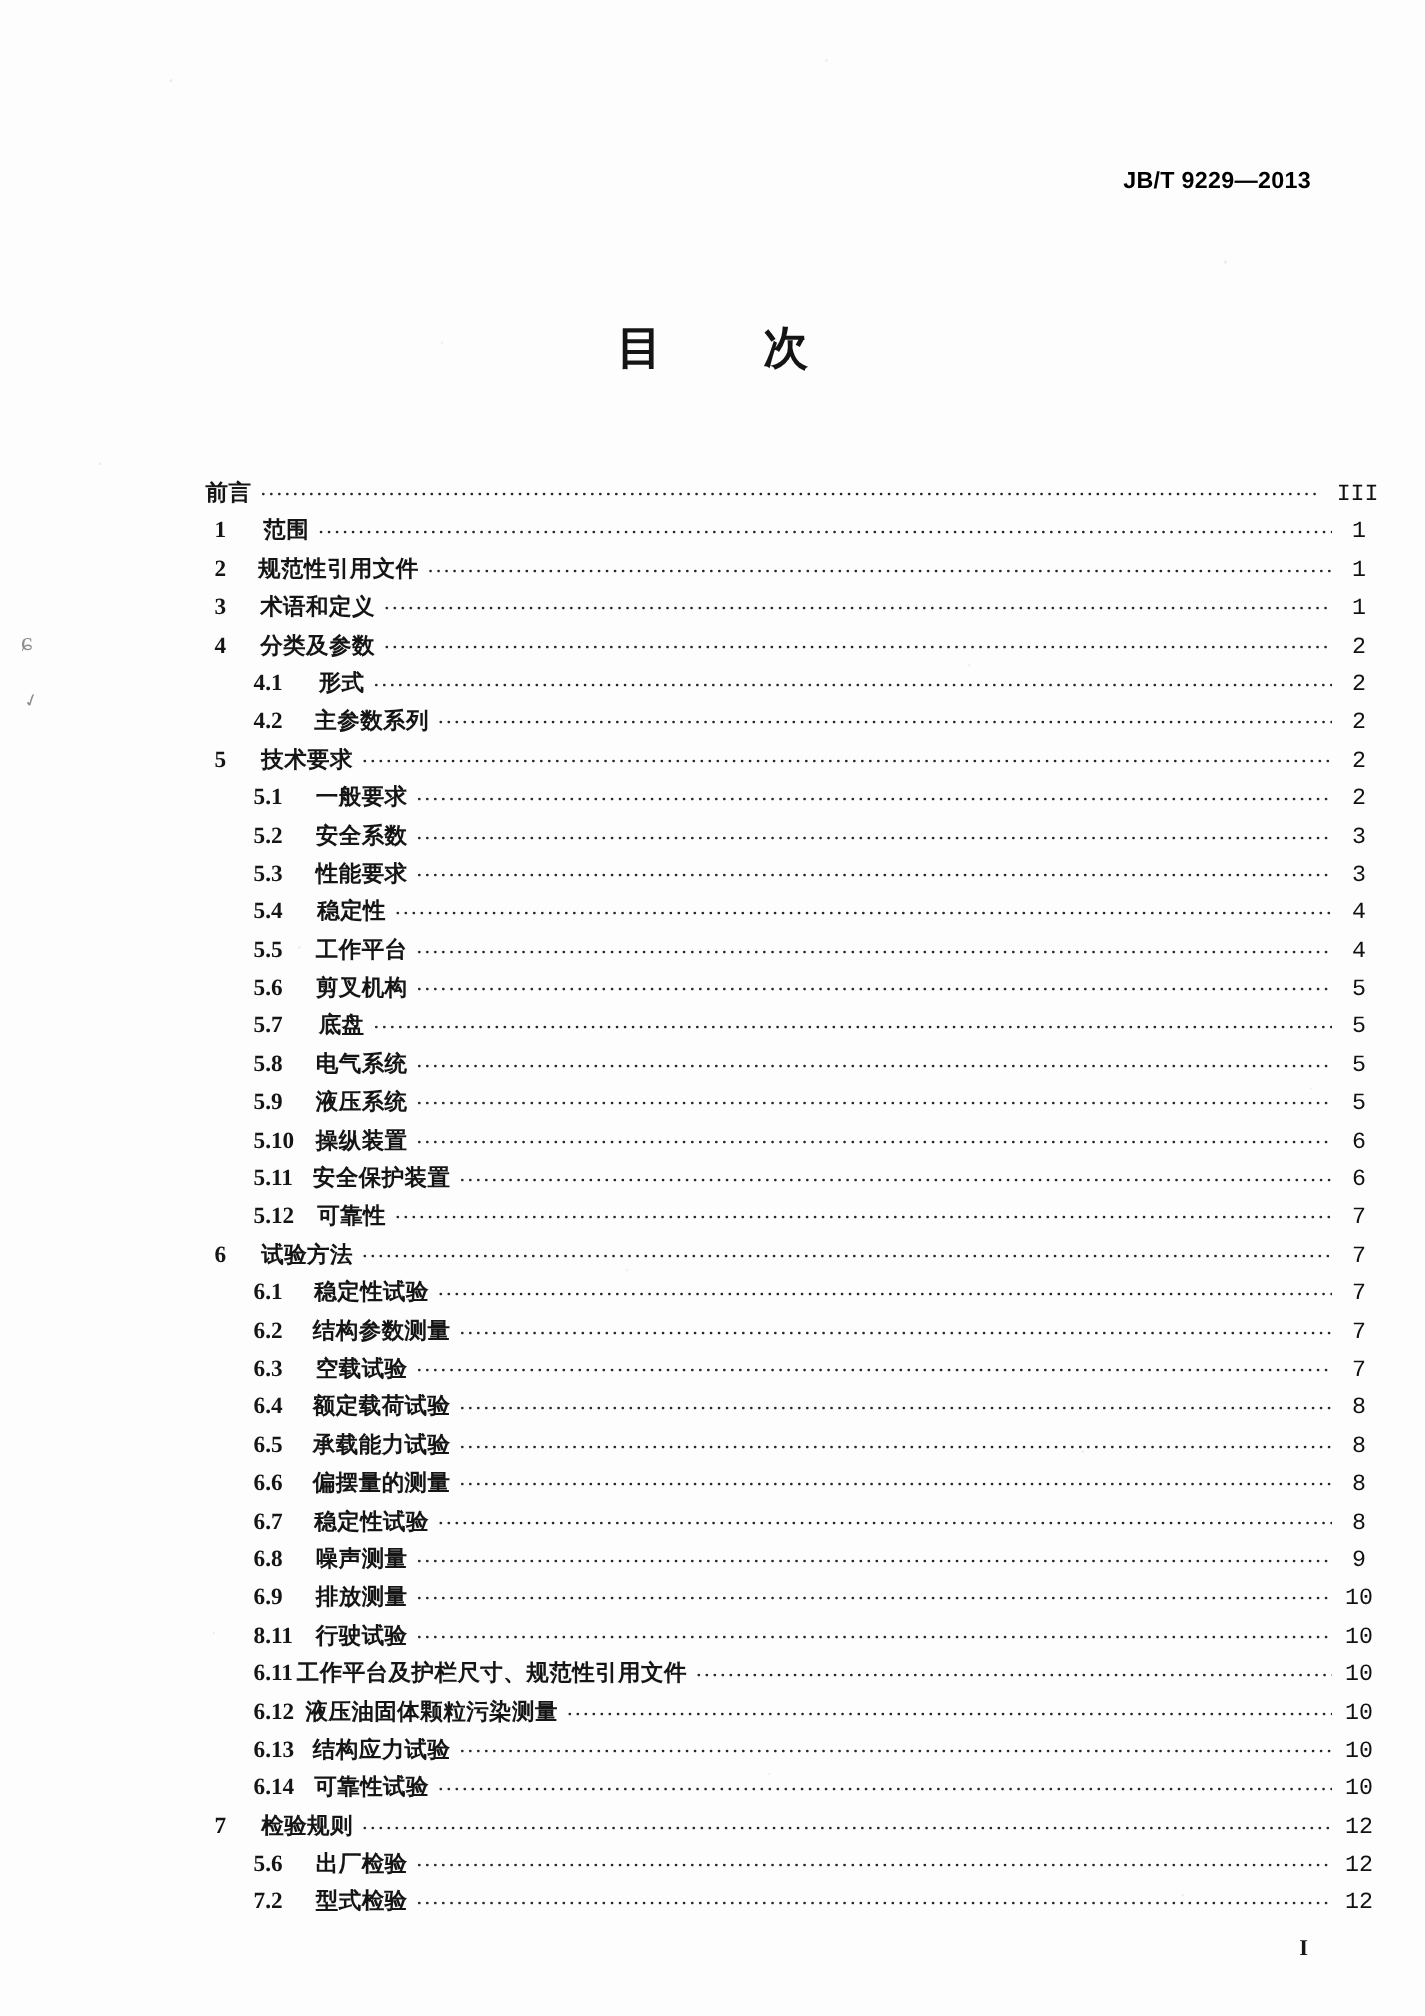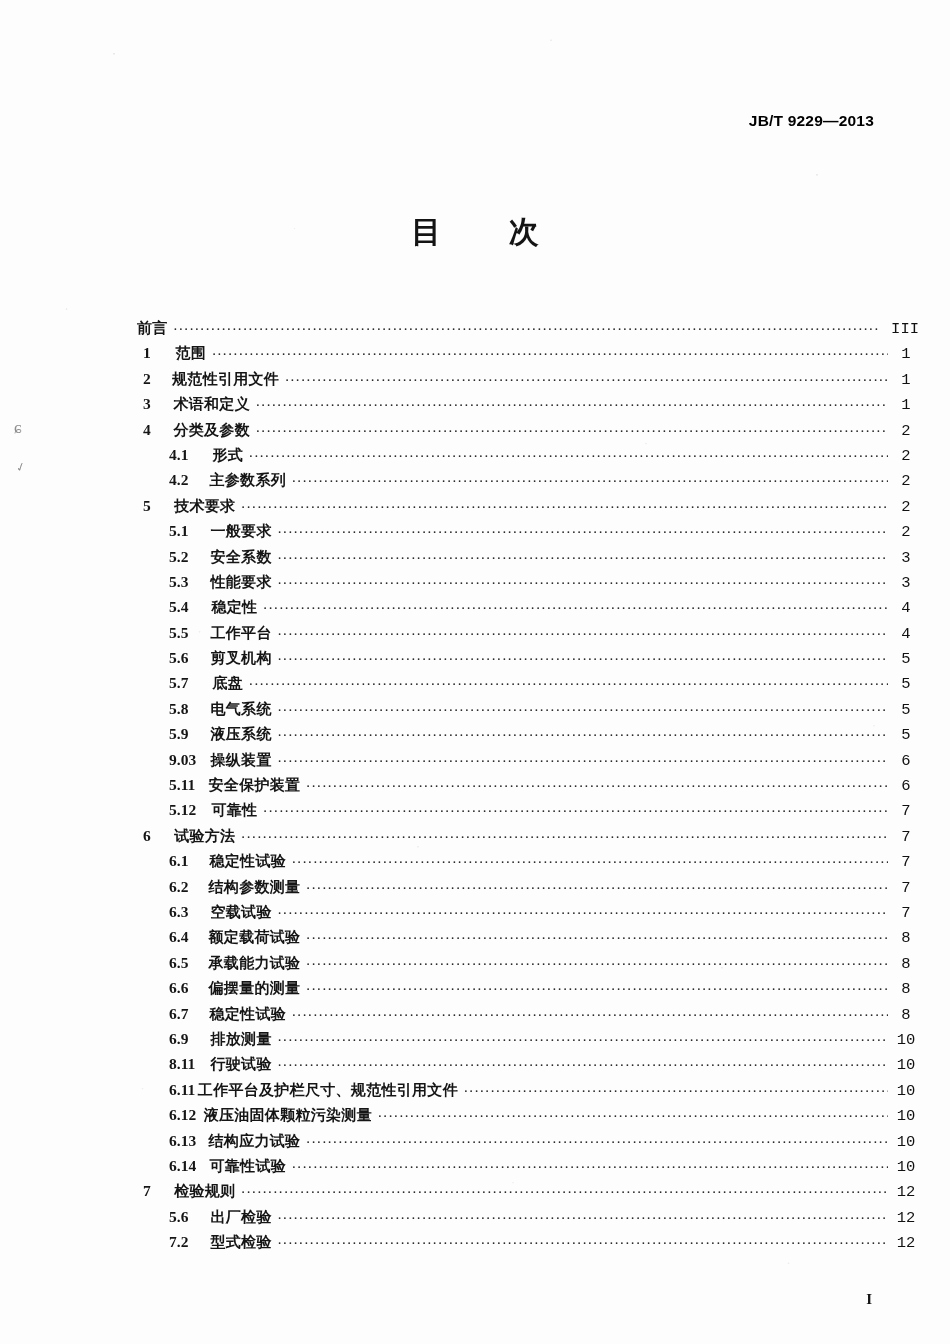--- a/index.html
+++ b/index.html
@@ -255,21 +255,21 @@
         <span class="e-leader"></span>
         <span class="e-page">5</span>
       </div>
       <div class="toc-entry lvl2">
         <span class="e-num">5.9</span>
         <span class="e-label">液压系统</span>
         <span class="e-leader"></span>
         <span class="e-page">5</span>
       </div>
       <div class="toc-entry lvl2">
-        <span class="e-num">9.03</span>
+        <span class="e-num">5.10</span>
         <span class="e-label">操纵装置</span>
         <span class="e-leader"></span>
         <span class="e-page">6</span>
       </div>
       <div class="toc-entry lvl2">
         <span class="e-num">5.11</span>
         <span class="e-label">安全保护装置</span>
         <span class="e-leader"></span>
         <span class="e-page">6</span>
       </div>
@@ -321,20 +321,26 @@
         <span class="e-leader"></span>
         <span class="e-page">8</span>
       </div>
       <div class="toc-entry lvl2">
         <span class="e-num">6.7</span>
         <span class="e-label">稳定性试验</span>
         <span class="e-leader"></span>
         <span class="e-page">8</span>
       </div>
       <div class="toc-entry lvl2">
+        <span class="e-num">6.8</span>
+        <span class="e-label">噪声测量</span>
+        <span class="e-leader"></span>
+        <span class="e-page">9</span>
+      </div>
+      <div class="toc-entry lvl2">
         <span class="e-num">6.9</span>
         <span class="e-label">排放测量</span>
         <span class="e-leader"></span>
         <span class="e-page">10</span>
       </div>
       <div class="toc-entry lvl2">
         <span class="e-num">8.11</span>
         <span class="e-label">行驶试验</span>
         <span class="e-leader"></span>
         <span class="e-page">10</span>

